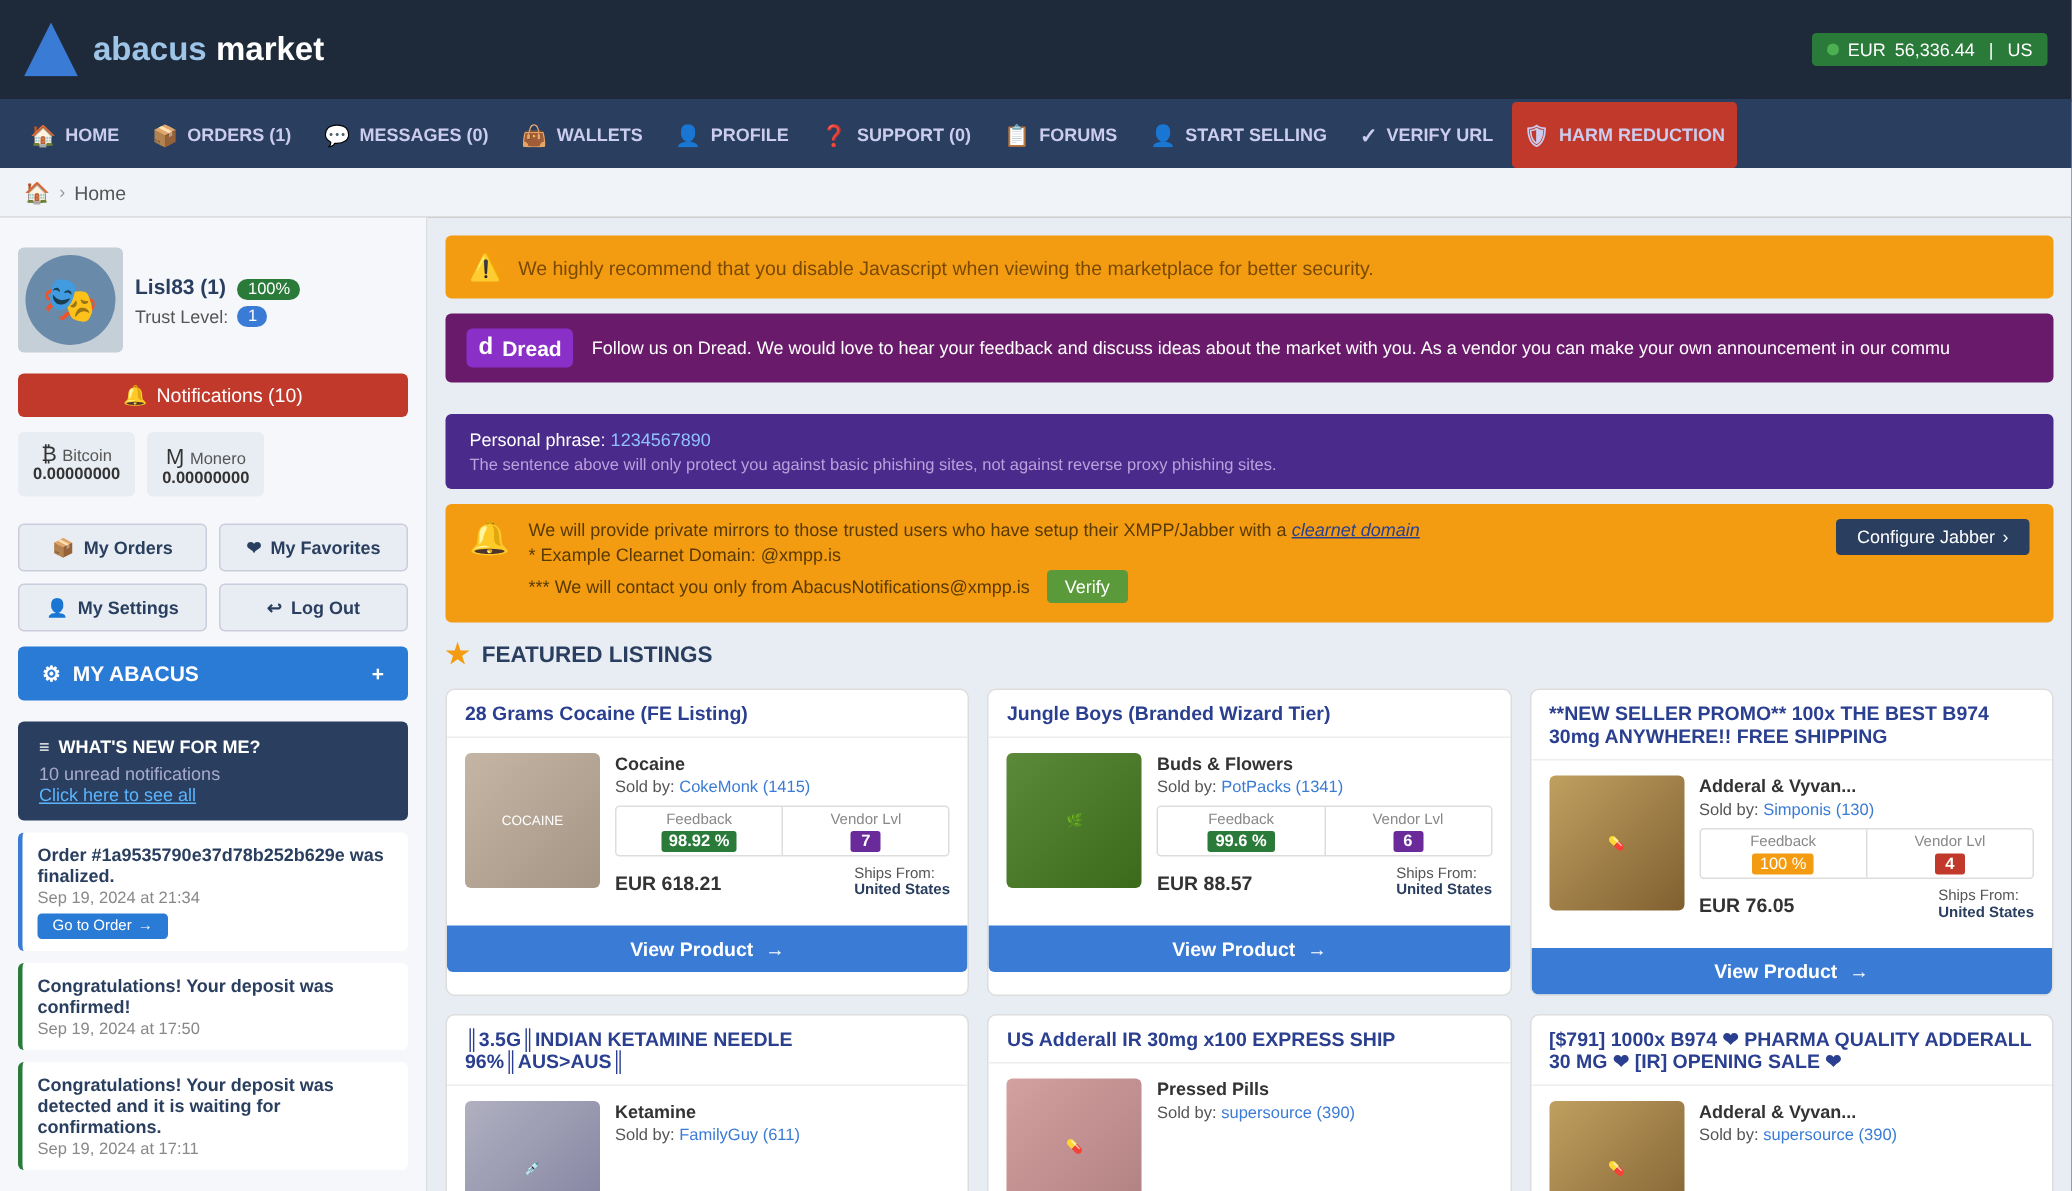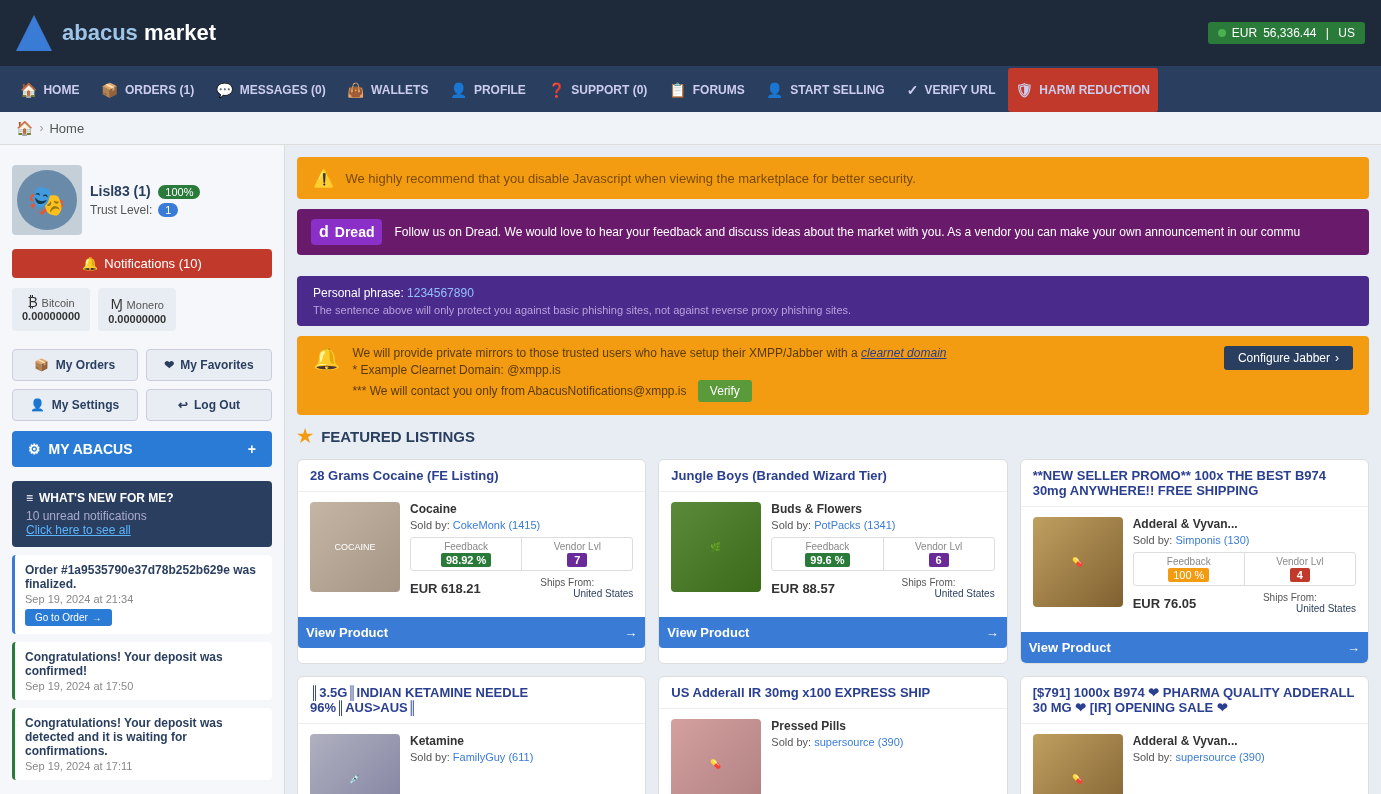--- a/index.html
+++ b/index.html
@@ -106,22 +106,22 @@
     .stats-row { display: flex; gap: 0; border: 1px solid #ddd; border-radius: 3px; overflow: hidden; margin-bottom: 6px; }
     .stat-cell { flex: 1; text-align: center; padding: 3px 6px; border-right: 1px solid #ddd; }
     .stat-cell:last-child { border-right: none; }
     .stat-label { font-size: 10px; color: #888; }
     .feedback-val { background: #2a7a3a; color: white; border-radius: 2px; padding: 1px 5px; font-size: 11px; font-weight: bold; }
     .vendor-lvl { background: #6a2a9a; color: white; border-radius: 2px; padding: 1px 7px; font-size: 11px; font-weight: bold; }
     .vendor-lvl4 { background: #c0392b; }
     .price-ship { display: flex; justify-content: space-between; align-items: center; font-size: 11px; }
     .price { font-weight: bold; color: #333; font-size: 13px; }
     .ships { text-align: left; color: #555; font-size: 10px; }
-    .ships-country { font-weight: normal; color: #2a3f5f; margin-left: 33px; }
-    .view-btn { display: flex; align-items: center; justify-content: space-between; gap: 8px; background: #3a7bd5; color: white; padding: 8px; border: none; cursor: pointer; font-size: 13px; width: 100%; margin-top: 8px; border-radius: 0 0 4px 4px; font-weight: bold; }
+    .ships-country { font-weight: bold; color: #2a3f5f; }
+    .view-btn { display: flex; align-items: center; justify-content: center; gap: 8px; background: #3a7bd5; color: white; padding: 8px; border: none; cursor: pointer; font-size: 13px; width: 100%; margin-top: 8px; border-radius: 0 0 4px 4px; font-weight: bold; }
 
     .img-placeholder-cocaine { background: linear-gradient(135deg, #c5b5a5, #a59585); }
     .pct-yellow { background: #f39c12; color: white; border-radius: 2px; padding: 1px 5px; font-size: 11px; }
 
     .second-row-listings { margin-top: 12px; }
   </style>
 </head>
 <body>
 
 <div class="top-bar">

